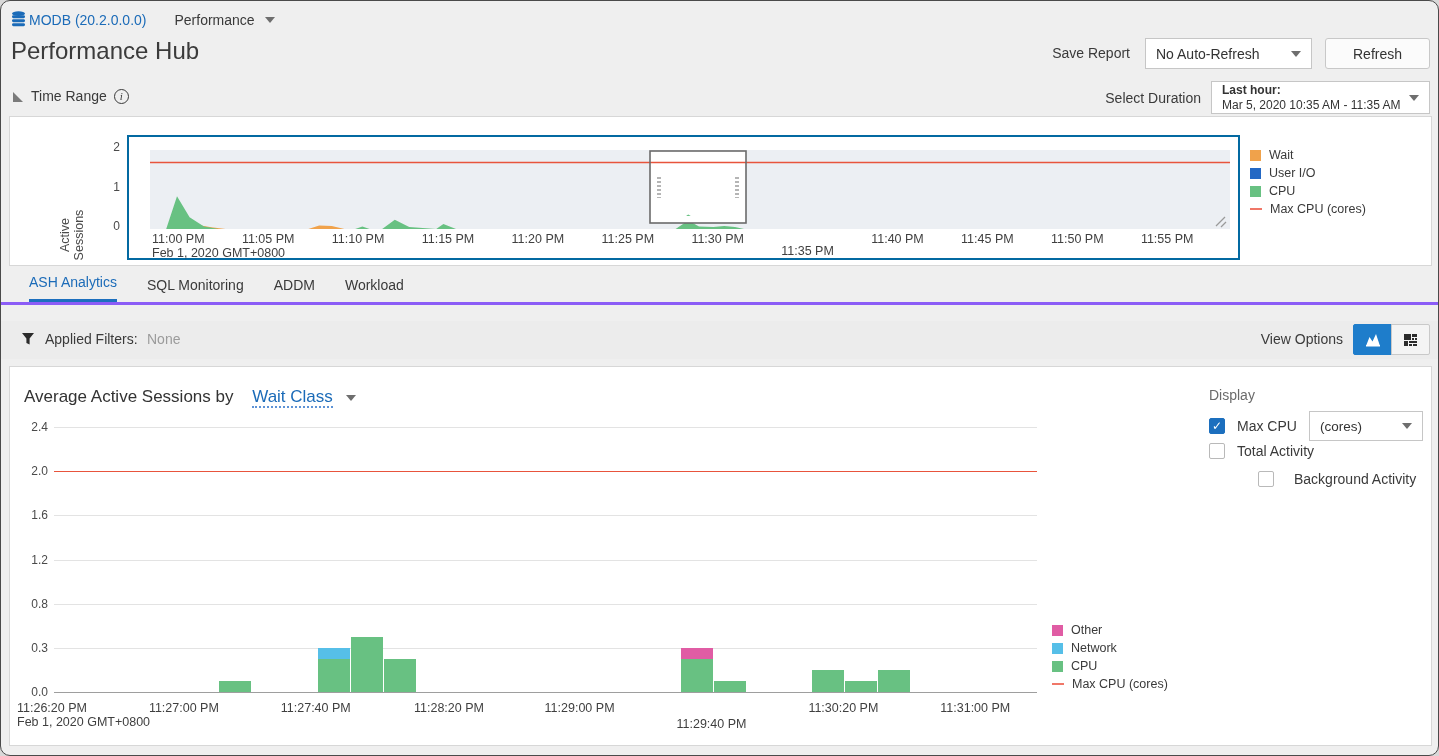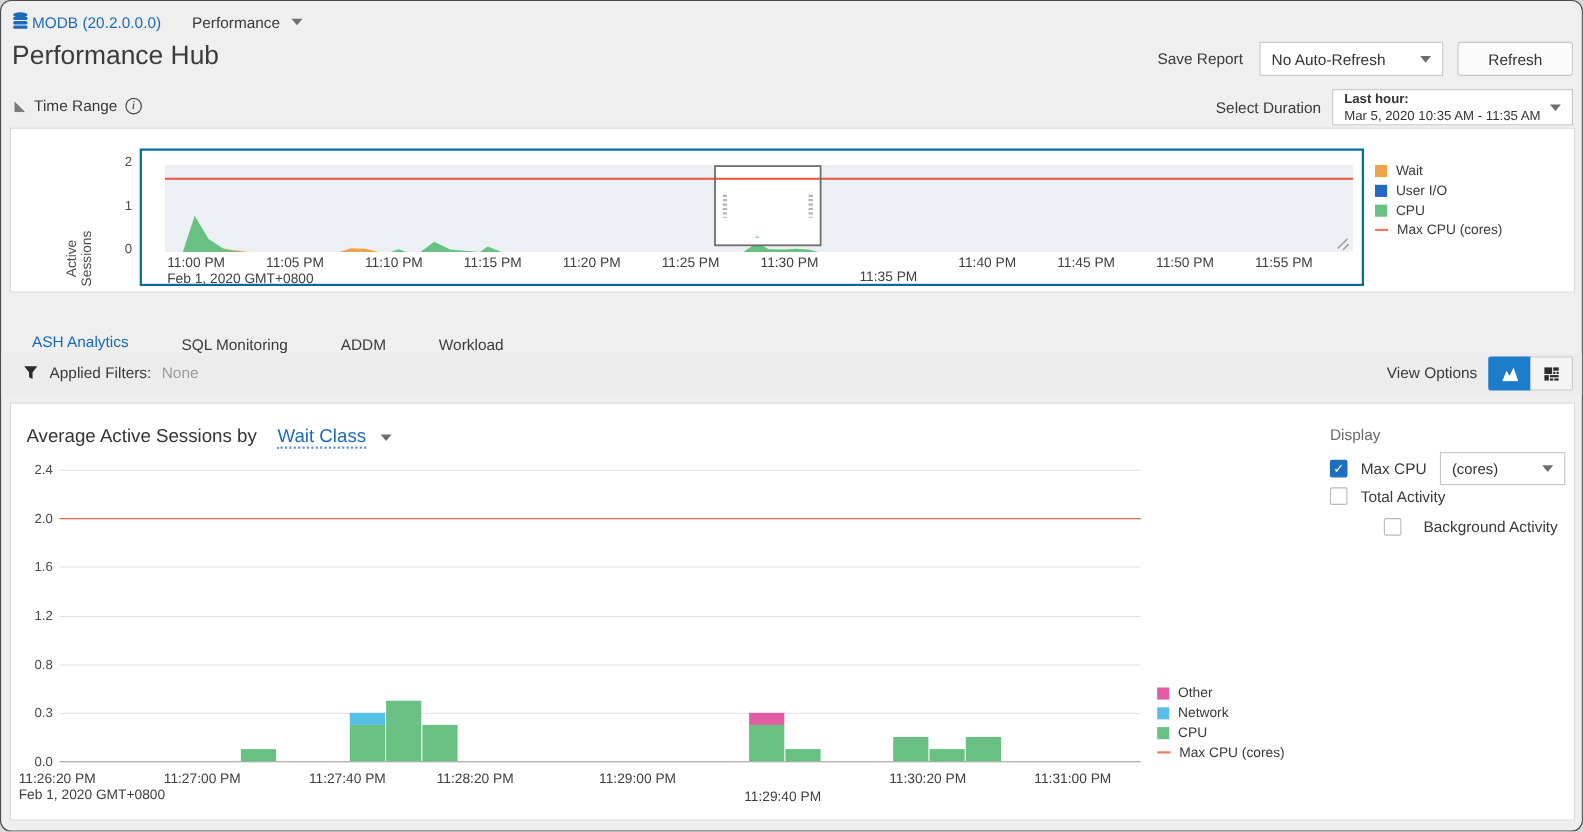--- a/index.html
+++ b/index.html
@@ -129,21 +129,21 @@
       <div class="legend-item" style="left:1240px;top:67px;">
         <span class="legend-swatch" style="background:#68C182;"></span>
         <span>CPU</span>
       </div>
       <div class="legend-item" style="left:1240px;top:85px;">
         <span class="legend-line" style="background:#F07768;"></span>
         <span>Max CPU (cores)</span>
       </div>
     </div>
 
-  <div class="abs" style="left:0;top:299px;width:1439px;height:31px;border-bottom:1px solid #8b5cf6;box-sizing:border-box;display:flex;gap:48px;padding-left:28px;align-items:flex-end;" id="tab-bar">
+  <div class="abs" style="left:0;top:273px;width:1439px;height:31px;border-bottom:3px solid #8b5cf6;box-sizing:border-box;display:flex;gap:30px;padding-left:28px;align-items:flex-end;" id="tab-bar">
       <div class="tab active">ASH Analytics</div>
       <div class="tab">SQL Monitoring</div>
       <div class="tab">ADDM</div>
       <div class="tab">Workload</div>
     </div>
 
   <div class="abs" style="left:0;top:320px;width:1439px;height:38px;background:#ececec;">
     <span class="abs" style="left:20px;top:11px;">
       <svg width="14" height="14" viewBox="0 0 14 14">
           <path d="M1,1 H13 L8.6,6.4 V12.6 L5.4,10.9 V6.4 Z" fill="#2b2b2b"></path>
@@ -201,21 +201,21 @@
         <div class="bar-seg" style="left:670.5px;top:291.9px;width:32px;height:33.1px;background:#68C182;"></div>
         <div class="bar-seg" style="left:670.5px;top:280.8px;width:32px;height:11.0px;background:#E05CA4;"></div>
         <div class="bar-seg" style="left:703.5px;top:314.0px;width:32px;height:11.0px;background:#68C182;"></div>
         <div class="bar-seg" style="left:802.4px;top:302.9px;width:32px;height:22.1px;background:#68C182;"></div>
         <div class="bar-seg" style="left:835.4px;top:314.0px;width:32px;height:11.0px;background:#68C182;"></div>
         <div class="bar-seg" style="left:868.4px;top:302.9px;width:32px;height:22.1px;background:#68C182;"></div>
         <div style="position:absolute;left:44px;top:104.2px;width:983px;height:0;border-top:1.6px solid #e8543c;"></div>
         <div class="tick-label" style="left:7px;top:334px;">11:26:20 PM</div>
         <div class="tick-label" style="left:138.9px;top:334px;">11:27:00 PM</div>
         <div class="tick-label" style="left:270.8px;top:334px;">11:27:40 PM</div>
-        <div class="tick-label" style="left:387px;top:334px;text-align:center;">11:28:20 PM</div>
+        <div class="tick-label" style="left:404px;top:334px;text-align:center;">11:28:20 PM</div>
         <div class="tick-label" style="left:534.6px;top:334px;">11:29:00 PM</div>
         <div class="tick-label" style="left:666.5px;top:334px;margin-top:16px;">11:29:40 PM</div>
         <div class="tick-label" style="left:798.4000000000001px;top:334px;">11:30:20 PM</div>
         <div class="tick-label" style="left:930.3000000000001px;top:334px;">11:31:00 PM</div>
         <div class="tick-label" style="left:7px;top:348px;">Feb 1, 2020 GMT+0800</div>
         <div class="legend-item" style="left:1042px;top:256px;">
           <span class="legend-swatch" style="background:#E05CA4;"></span>
           <span>Other</span>
         </div>
         <div class="legend-item" style="left:1042px;top:274px;">

